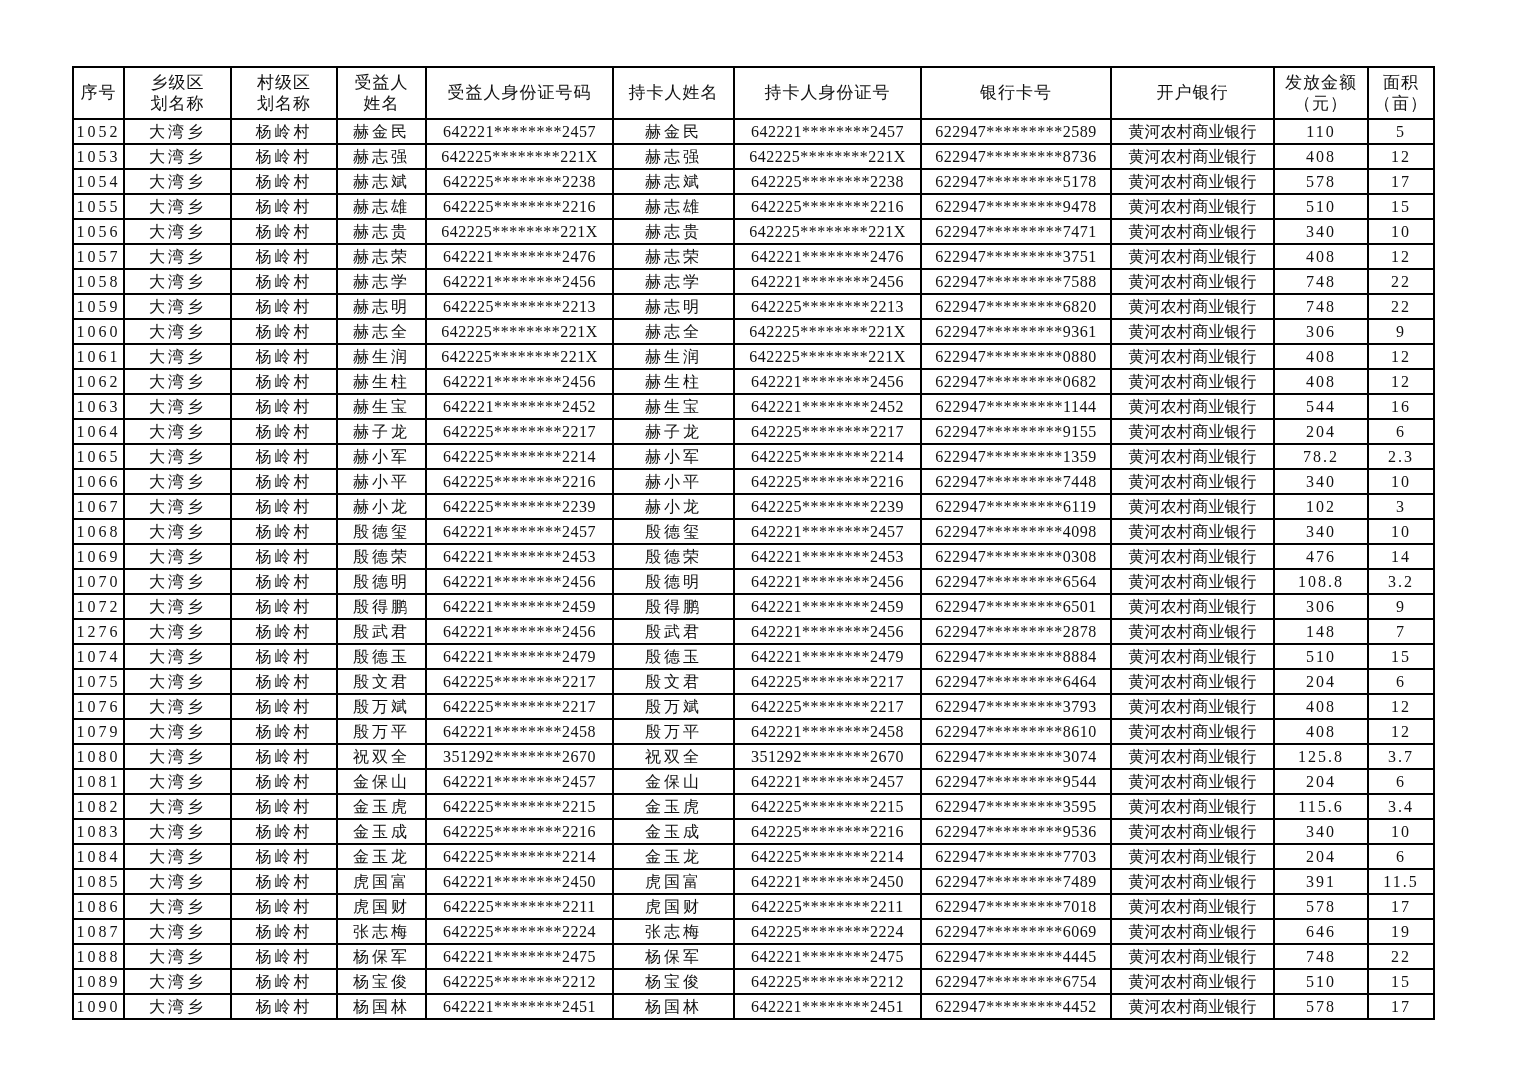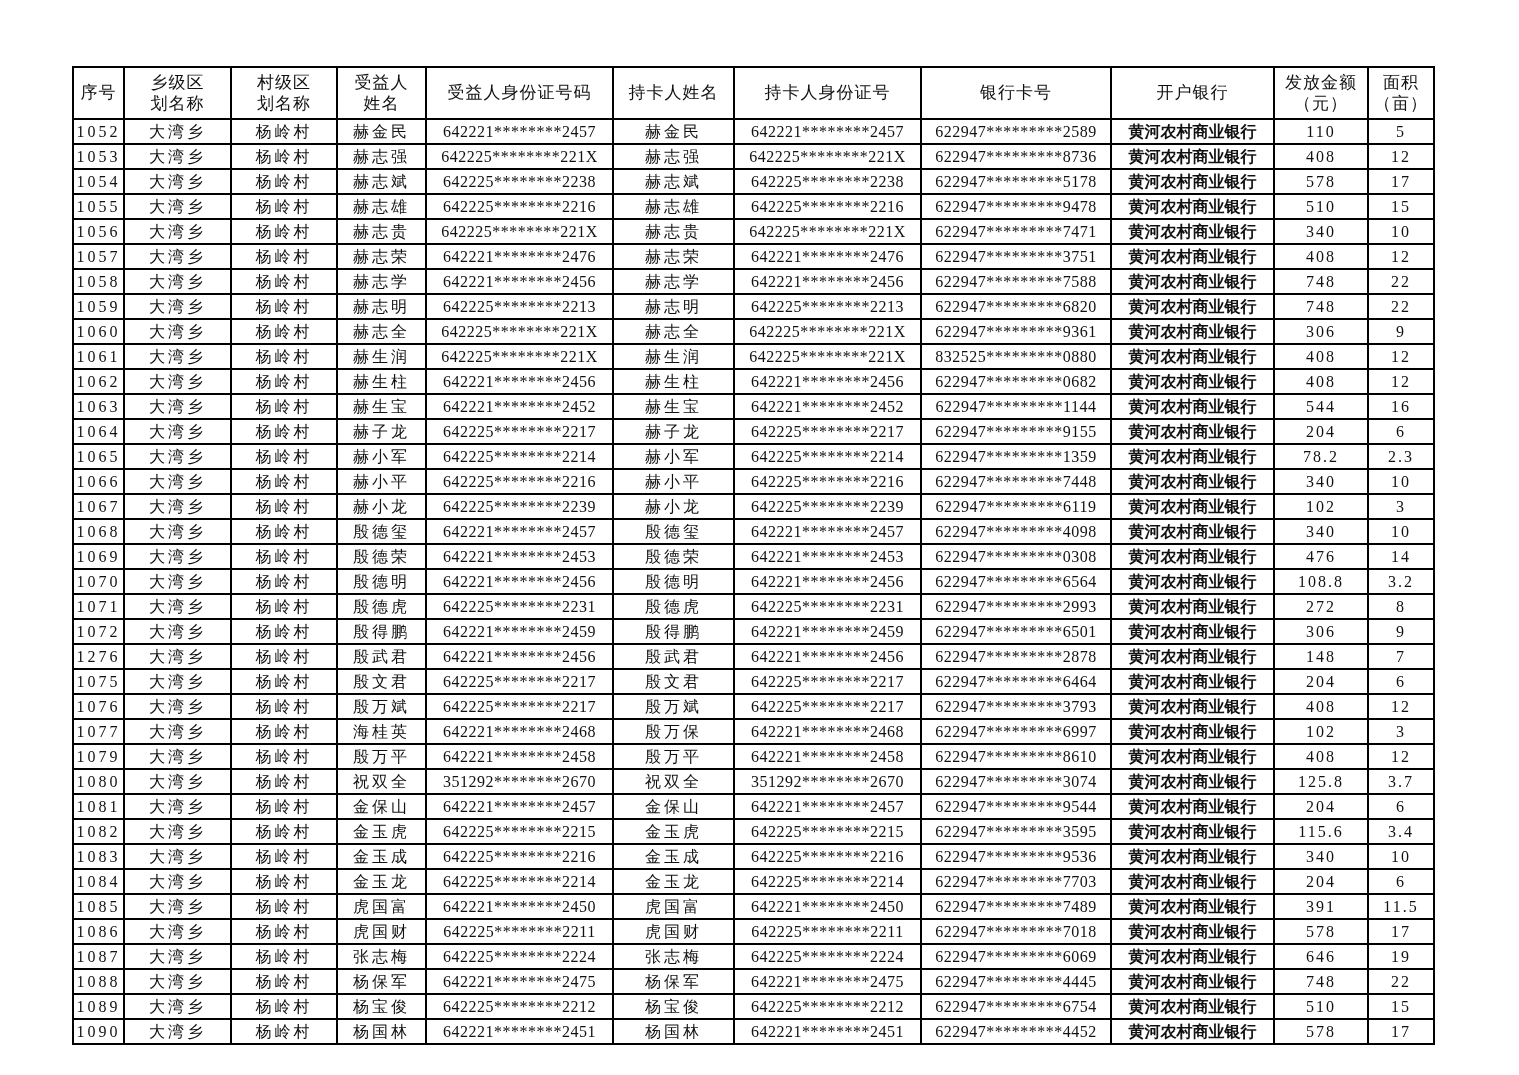--- a/index.html
+++ b/index.html
@@ -44,21 +44,21 @@
     height: 23px;
     font-size: 16px;
     line-height: 1;
   }
   
   .c0  { letter-spacing: 3px; font-size: 16px; margin-top: 36px; }               
   .c1, .c2 { letter-spacing: 3px; }                            
   .c3, .c5 { letter-spacing: 3px; }                            
   .c4, .c6 { letter-spacing: 0.5px; font-size: 17px; }         
   .c7  { letter-spacing: 0.5px; font-size: 17px; border-radius: 18px; }             
-  .c8  { letter-spacing: 0px; font-size: 17px; font-weight: bold; }               
+  .c8  { letter-spacing: 0px; font-size: 17px; }               
   .c9  { letter-spacing: 2px; }                                
   .c10 { letter-spacing: 2px; }                                
 </style>
 </head>
 <body>
 
 <div class="sheet">
   <table class="grid">
     <colgroup>
       <col style="width:51px">
@@ -212,21 +212,21 @@
           <td class="c10">9</td>
         </tr>
         <tr>
           <td class="c0">1061</td>
           <td class="c1">大湾乡</td>
           <td class="c2">杨岭村</td>
           <td class="c3">赫生润</td>
           <td class="c4">642225********221X</td>
           <td class="c5">赫生润</td>
           <td class="c6">642225********221X</td>
-          <td class="c7">832525*********0880</td>
+          <td class="c7">622947*********0880</td>
           <td class="c8">黄河农村商业银行</td>
           <td class="c9">408</td>
           <td class="c10">12</td>
         </tr>
         <tr>
           <td class="c0">1062</td>
           <td class="c1">大湾乡</td>
           <td class="c2">杨岭村</td>
           <td class="c3">赫生柱</td>
           <td class="c4">642221********2456</td>
@@ -335,33 +335,20 @@
           <td class="c3">殷德明</td>
           <td class="c4">642221********2456</td>
           <td class="c5">殷德明</td>
           <td class="c6">642221********2456</td>
           <td class="c7">622947*********6564</td>
           <td class="c8">黄河农村商业银行</td>
           <td class="c9">108.8</td>
           <td class="c10">3.2</td>
         </tr>
         <tr>
-          <td class="c0">1071</td>
-          <td class="c1">大湾乡</td>
-          <td class="c2">杨岭村</td>
-          <td class="c3">殷德虎</td>
-          <td class="c4">642225********2231</td>
-          <td class="c5">殷德虎</td>
-          <td class="c6">642225********2231</td>
-          <td class="c7">622947*********2993</td>
-          <td class="c8">黄河农村商业银行</td>
-          <td class="c9">272</td>
-          <td class="c10">8</td>
-        </tr>
-        <tr>
           <td class="c0">1072</td>
           <td class="c1">大湾乡</td>
           <td class="c2">杨岭村</td>
           <td class="c3">殷得鹏</td>
           <td class="c4">642221********2459</td>
           <td class="c5">殷得鹏</td>
           <td class="c6">642221********2459</td>
           <td class="c7">622947*********6501</td>
           <td class="c8">黄河农村商业银行</td>
           <td class="c9">306</td>
@@ -374,20 +361,33 @@
           <td class="c3">殷武君</td>
           <td class="c4">642221********2456</td>
           <td class="c5">殷武君</td>
           <td class="c6">642221********2456</td>
           <td class="c7">622947*********2878</td>
           <td class="c8">黄河农村商业银行</td>
           <td class="c9">148</td>
           <td class="c10">7</td>
         </tr>
         <tr>
+          <td class="c0">1074</td>
+          <td class="c1">大湾乡</td>
+          <td class="c2">杨岭村</td>
+          <td class="c3">殷德玉</td>
+          <td class="c4">642221********2479</td>
+          <td class="c5">殷德玉</td>
+          <td class="c6">642221********2479</td>
+          <td class="c7">622947*********8884</td>
+          <td class="c8">黄河农村商业银行</td>
+          <td class="c9">510</td>
+          <td class="c10">15</td>
+        </tr>
+        <tr>
           <td class="c0">1075</td>
           <td class="c1">大湾乡</td>
           <td class="c2">杨岭村</td>
           <td class="c3">殷文君</td>
           <td class="c4">642225********2217</td>
           <td class="c5">殷文君</td>
           <td class="c6">642225********2217</td>
           <td class="c7">622947*********6464</td>
           <td class="c8">黄河农村商业银行</td>
           <td class="c9">204</td>
@@ -400,33 +400,20 @@
           <td class="c3">殷万斌</td>
           <td class="c4">642225********2217</td>
           <td class="c5">殷万斌</td>
           <td class="c6">642225********2217</td>
           <td class="c7">622947*********3793</td>
           <td class="c8">黄河农村商业银行</td>
           <td class="c9">408</td>
           <td class="c10">12</td>
         </tr>
         <tr>
-          <td class="c0">1077</td>
-          <td class="c1">大湾乡</td>
-          <td class="c2">杨岭村</td>
-          <td class="c3">海桂英</td>
-          <td class="c4">642221********2468</td>
-          <td class="c5">殷万保</td>
-          <td class="c6">642221********2468</td>
-          <td class="c7">622947*********6997</td>
-          <td class="c8">黄河农村商业银行</td>
-          <td class="c9">102</td>
-          <td class="c10">3</td>
-        </tr>
-        <tr>
           <td class="c0">1079</td>
           <td class="c1">大湾乡</td>
           <td class="c2">杨岭村</td>
           <td class="c3">殷万平</td>
           <td class="c4">642221********2458</td>
           <td class="c5">殷万平</td>
           <td class="c6">642221********2458</td>
           <td class="c7">622947*********8610</td>
           <td class="c8">黄河农村商业银行</td>
           <td class="c9">408</td>

